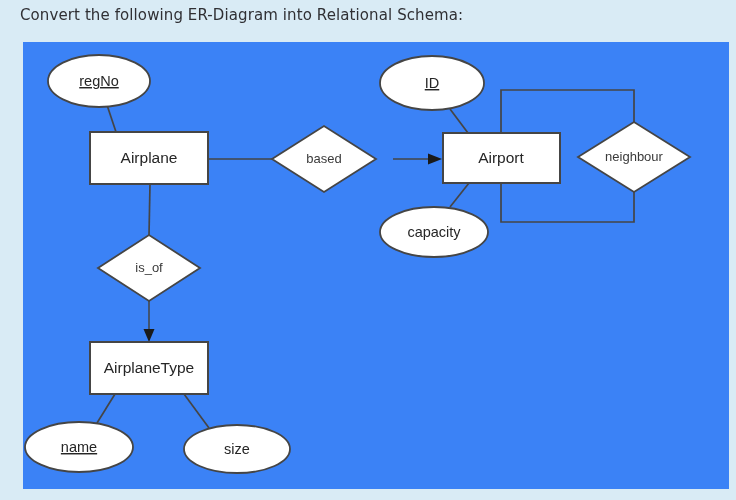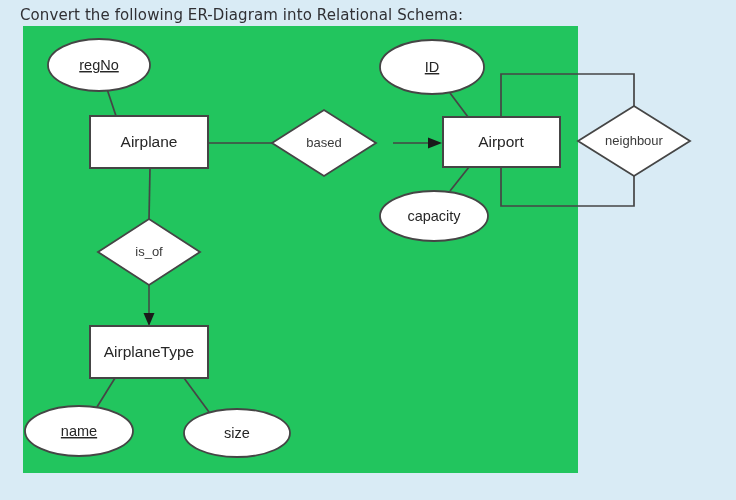--- a/index.html
+++ b/index.html
@@ -22,24 +22,24 @@
     left: 20px;
     top: 6px;
     font-size: 15px;
     color: #303034;
     letter-spacing: 0.1px;
     white-space: nowrap;
   }
   .diagram-panel {
     position: absolute;
     left: 23px;
-    top: 26px;
-    width: 555px;
+    top: 42px;
+    width: 706px;
     height: 447px;
-    background: #22c55e;
+    background: #3b82f6;
   }
   svg text {
     font-family: "Liberation Sans", sans-serif;
     fill: #262626;
   }
   .entity-label { font-size: 15.5px; }
   .attr-label   { font-size: 14.5px; }
   .rel-label    { font-size: 13px; fill: #3a3a3a; }
   .key { text-decoration: underline; }
   .shape {

